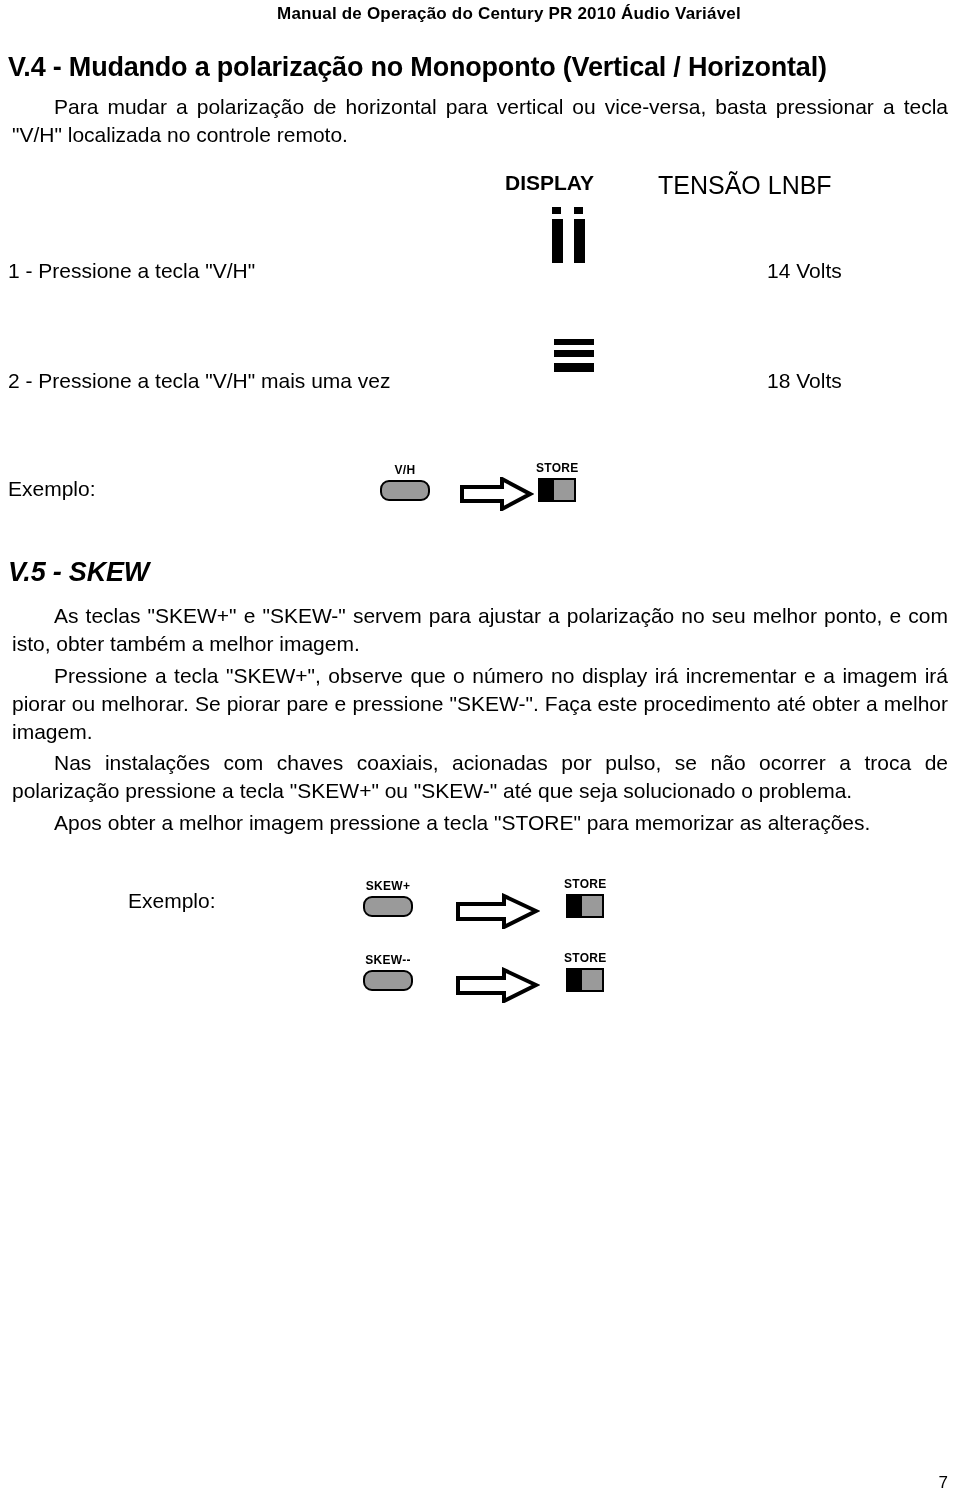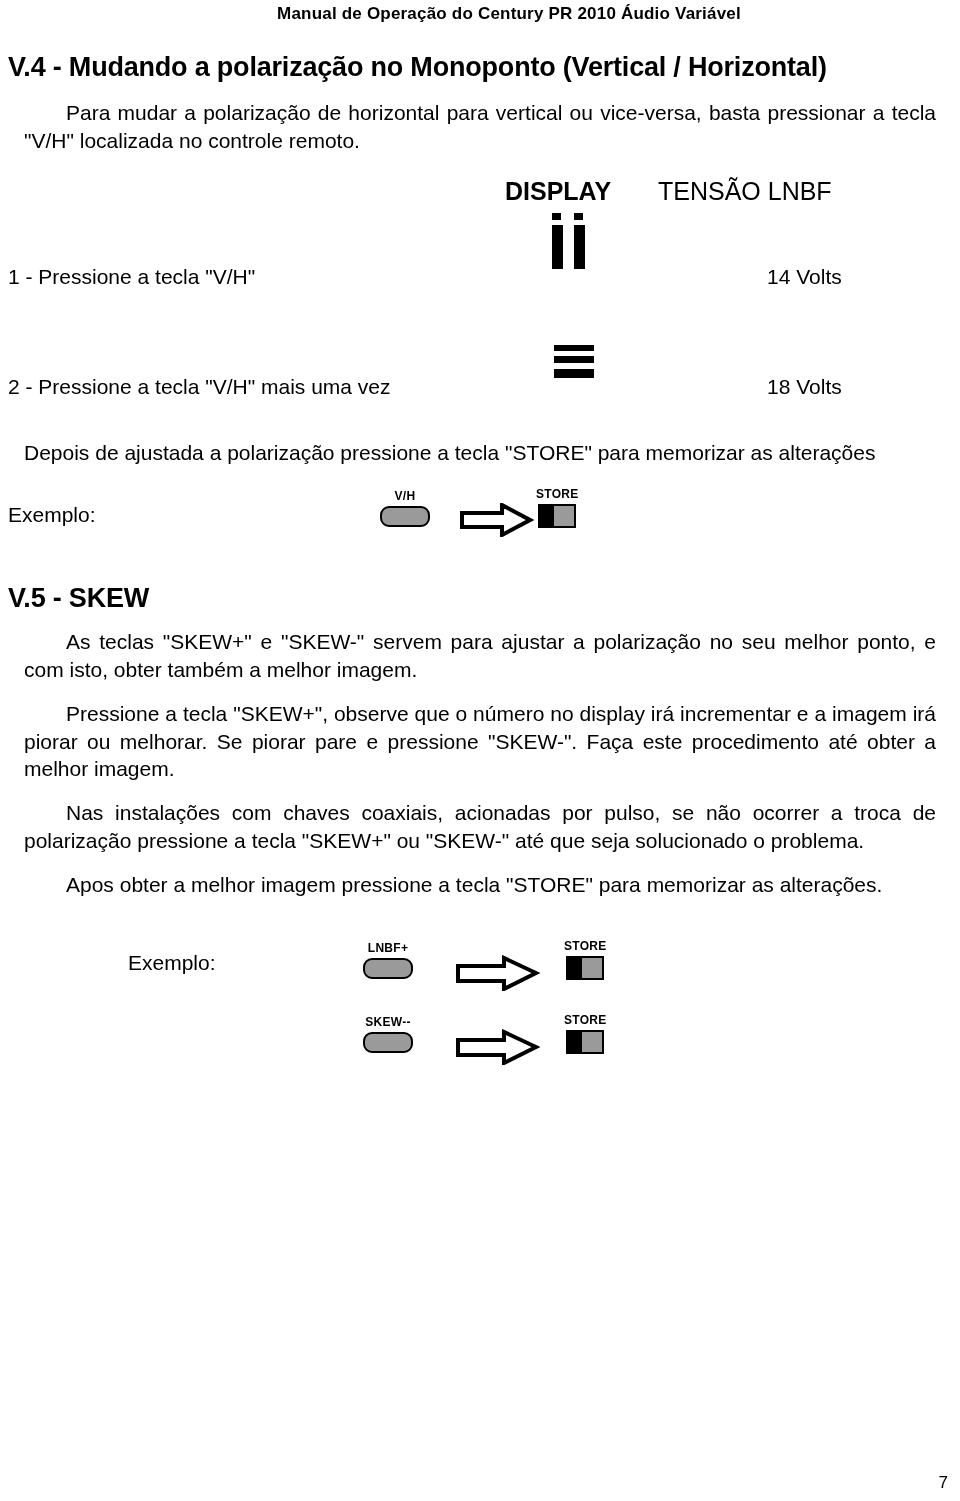--- a/index.html
+++ b/index.html
@@ -38,42 +38,43 @@
     width: 944px;
   }
   h2.section-title {
     font-size: 27px;
     font-weight: bold;
     margin: 0 0 10px 0;
     letter-spacing: -0.2px;
   }
   h2.section-title.sub {
     margin-top: 0;
+    font-style: italic;
   }
   p.body-text {
     font-size: 21px;
     line-height: 1.33;
-    margin: 16px;
+    margin: 4px;
     text-align: justify;
   }
   .indent-first {
     text-indent: 42px;
   }
 
   
   .display-block {
     position: relative;
     margin-top: 22px;
     height: 270px;
   }
   .col-display {
     position: absolute;
     left: 497px;
     top: 0;
-    font-size: 25px;
+    font-size: 21px;
     font-weight: bold;
   }
   .col-tensao {
     position: absolute;
     left: 650px;
     top: 0;
     font-size: 25px;
     font-weight: normal;
   }
   .row-line {
@@ -230,21 +231,20 @@
       </div>
       <div class="glyph-horz" style="top: 168px;">
         <div class="icon-hbars">
           <i class="b1"></i>
             <i class="b2"></i>
             <i class="b3"></i>
         </div>
       </div>
     </div>
 
-    <p class="body-text" style="margin-top: -8px;">Depois de ajustada a polarização pressione a tecla "STORE" para memorizar as alterações</p>
 
     <div class="exemplo-row">
       <div class="exemplo-label">Exemplo:</div>
 
       <div class="key" style="left: 372px; top: 0;">
         <div class="key-cap">V/H</div>
         <div class="btn-oval"></div>
       </div>
 
       <div class="arrow" style="left: 452px; top: 14px;">
@@ -264,21 +264,21 @@
 
     <p class="body-text indent-first" style="margin-top: 14px;">As teclas "SKEW+" e "SKEW-" servem para ajustar a polarização no seu melhor ponto, e com isto, obter também a melhor imagem.</p>
     <p class="body-text indent-first">Pressione a tecla "SKEW+", observe que o número no display irá incrementar e a imagem irá piorar ou melhorar. Se piorar pare e pressione "SKEW-". Faça este procedimento até obter a melhor imagem.</p>
     <p class="body-text indent-first">Nas instalações com chaves coaxiais, acionadas por pulso, se não ocorrer a troca de polarização pressione a tecla "SKEW+" ou "SKEW-" até que seja solucionado o problema.</p>
     <p class="body-text indent-first">Apos obter a melhor imagem pressione a tecla "STORE" para memorizar as alterações.</p>
 
     <div class="skew-example">
       <div class="exemplo-label2">Exemplo:</div>
 
       <div class="key" style="left: 355px; top: 12px;">
-        <div class="key-cap">LNBF+</div>
+        <div class="key-cap">SKEW+</div>
         <div class="btn-oval"></div>
       </div>
       <div class="arrow" style="left: 448px; top: 26px;">
         <svg width="84" height="36" viewBox="0 0 84 36">
           <path d="M2,11 L48,11 L48,3 L80,18 L48,34 L48,26 L2,26 Z" fill="#ffffff" stroke="#000000" stroke-width="4" stroke-linejoin="miter"></path>
         </svg>
       </div>
       <div class="key" style="left: 556px; top: 10px;">
         <div class="key-cap">STORE</div>
         <div class="btn-square"></div>

